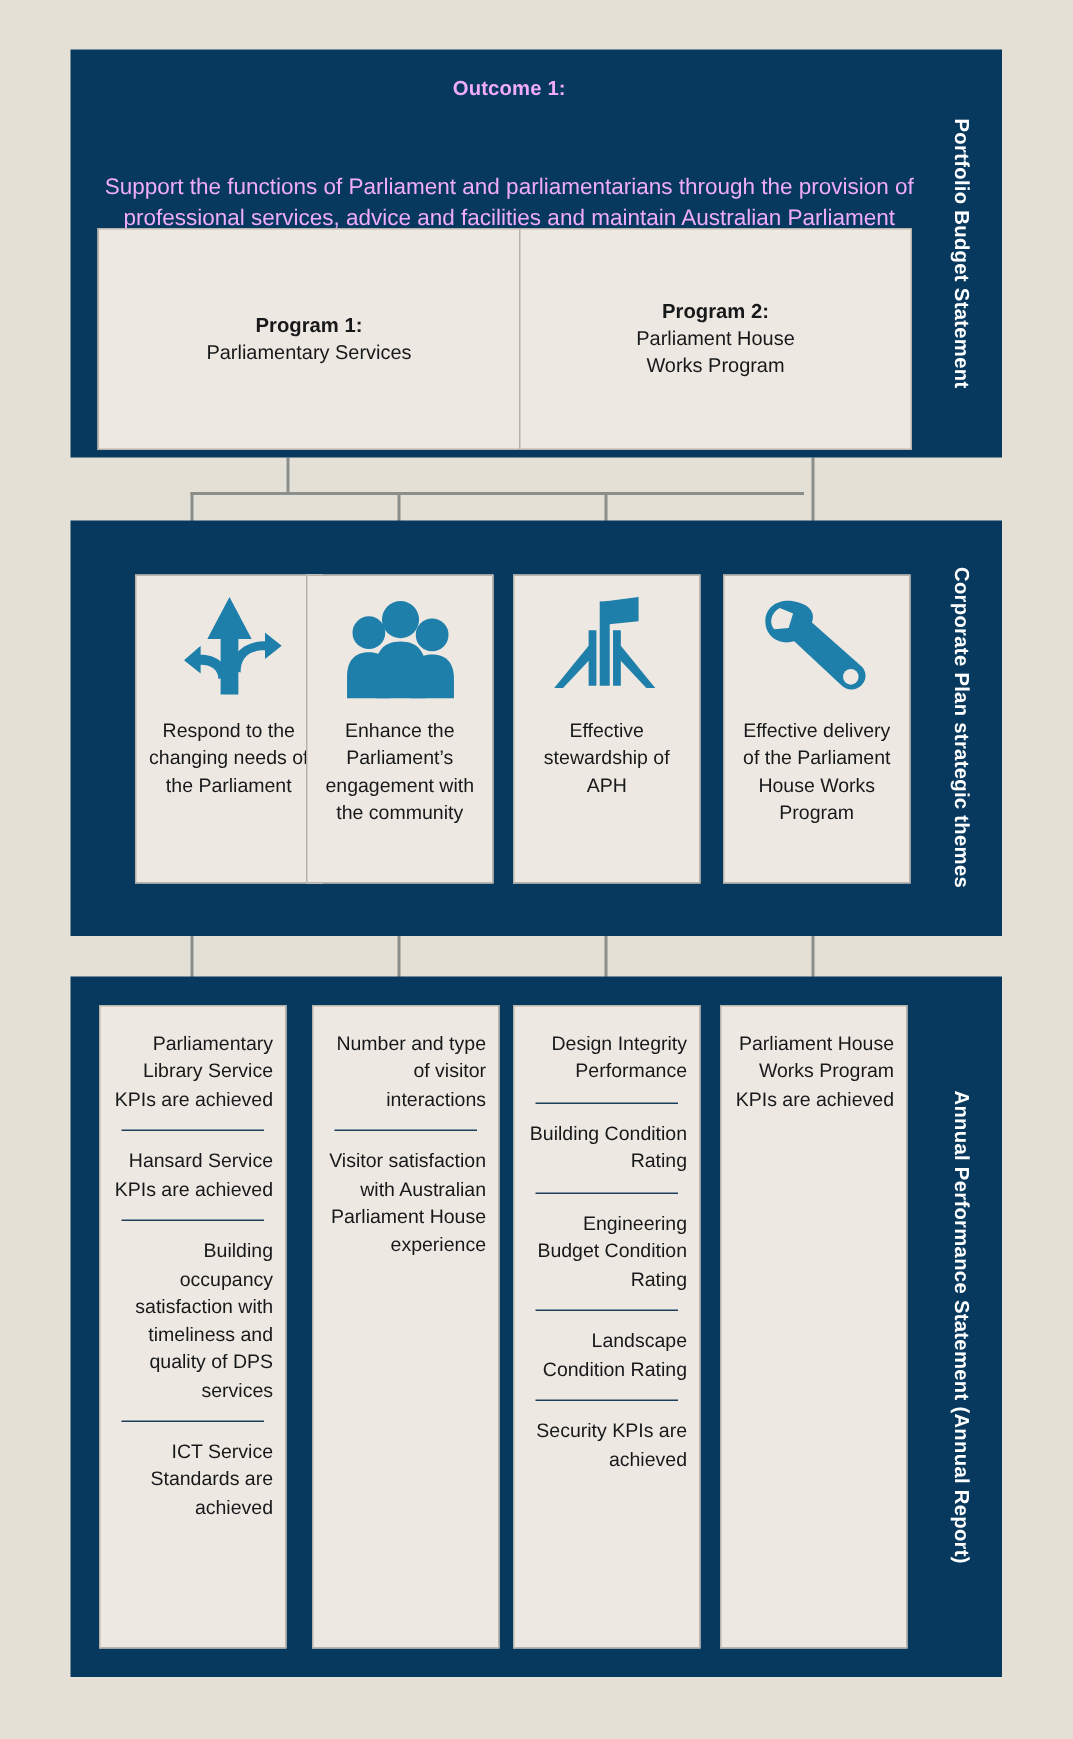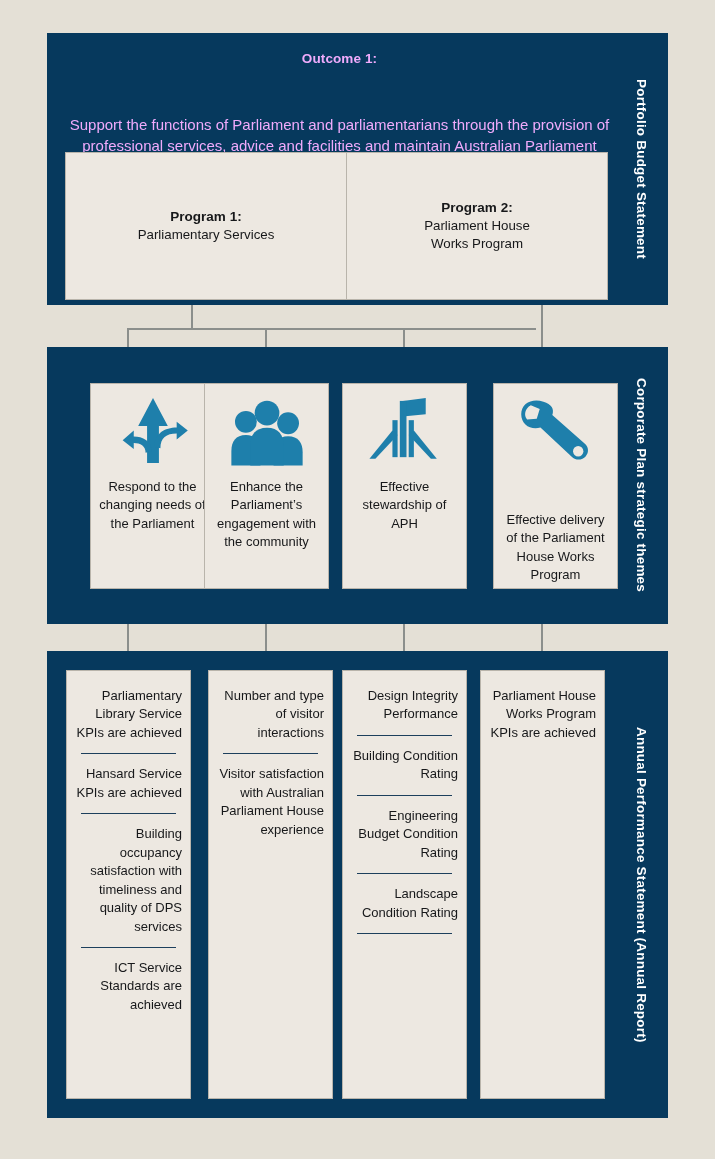--- a/index.html
+++ b/index.html
@@ -137,21 +137,21 @@
     width: 125px;
     display: flex;
     flex-direction: column;
     align-items: center;
     padding-top: 8px;
     box-sizing: border-box;
   }
   #theme-card-0 { left: 19px; margin-left: 24px; }
   #theme-card-1 { left: 157px; }
   #theme-card-2 { left: 295px; }
-  #theme-card-3 { left: 446px; gap: 33px; }
+  #theme-card-3 { left: 435px; }
 
   .theme-icon {
     height: 80px;
     display: flex;
     align-items: center;
     justify-content: center;
     margin-bottom: 6px;
   }
   .theme-text {
     font-size: 13px;
@@ -340,20 +340,21 @@
 
     <div class="card kpi-card" id="kpi-card-2">
       <div class="kpi-item">Design Integrity Performance</div>
       <div class="kpi-div"></div>
       <div class="kpi-item">Building Condition Rating</div>
       <div class="kpi-div"></div>
       <div class="kpi-item">Engineering Budget Condition Rating</div>
       <div class="kpi-div"></div>
       <div class="kpi-item">Landscape Condition Rating</div>
       <div class="kpi-div"></div>
+      <div class="kpi-item">Security KPIs are achieved</div>
     </div>
 
     <div class="card kpi-card" id="kpi-card-3">
       <div class="kpi-item">Parliament House Works Program KPIs are achieved</div>
     </div>
 
     <div class="side-label">
       <span>Annual Performance Statement (Annual Report)</span>
     </div>
   </div>

